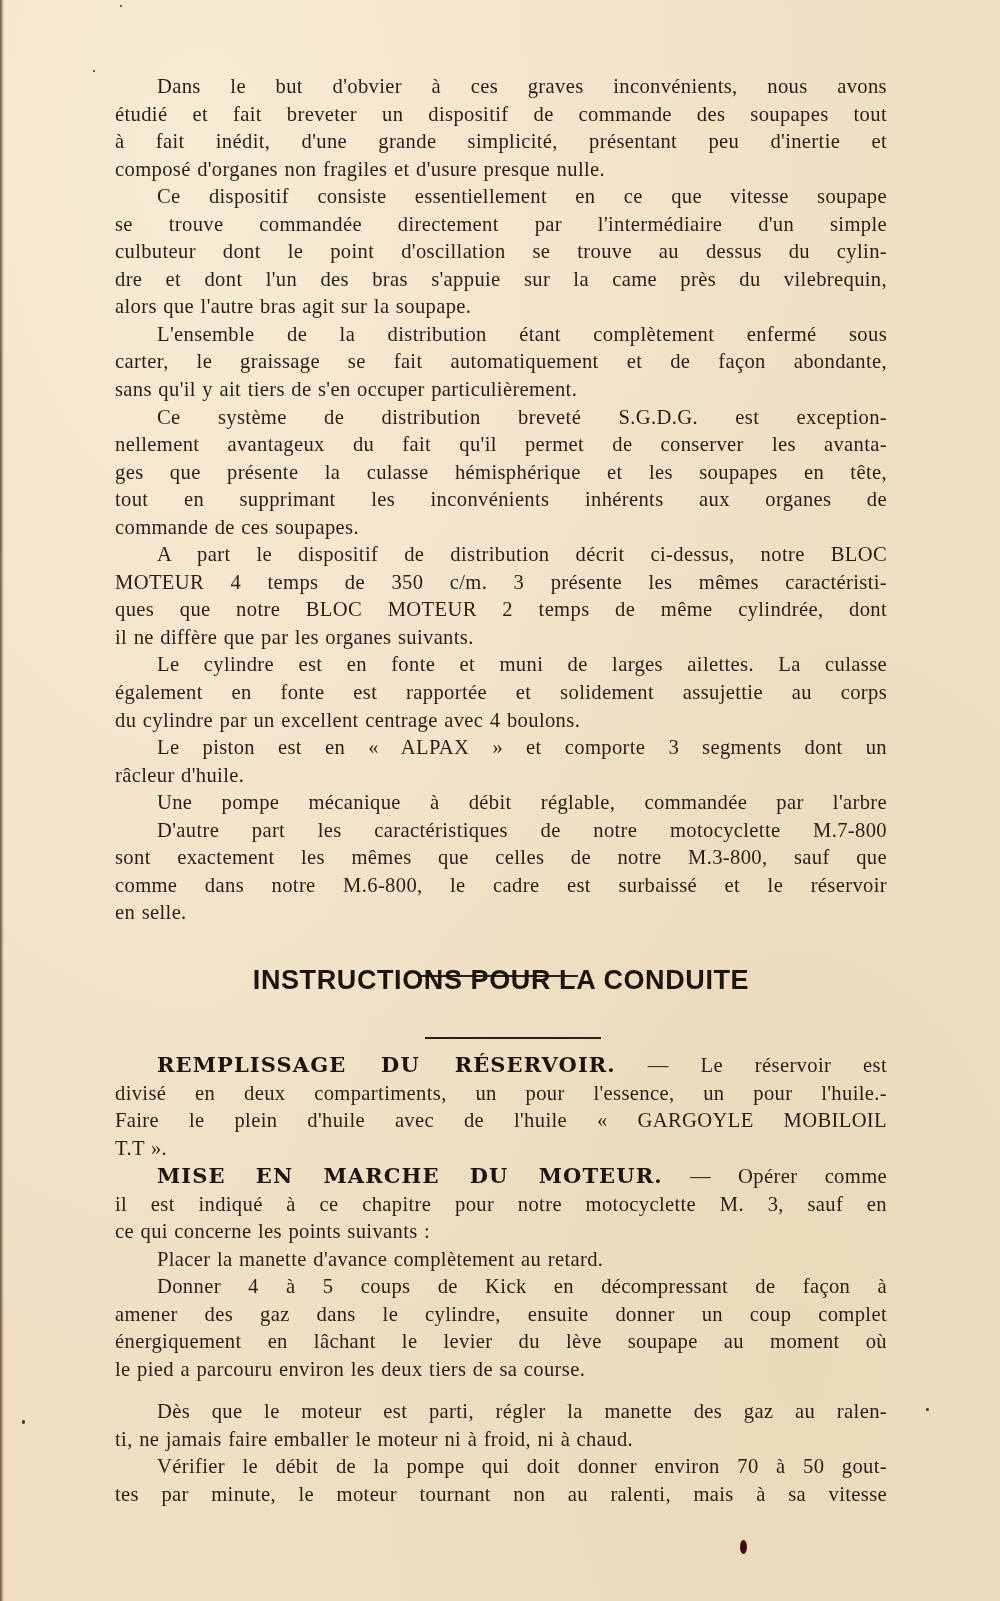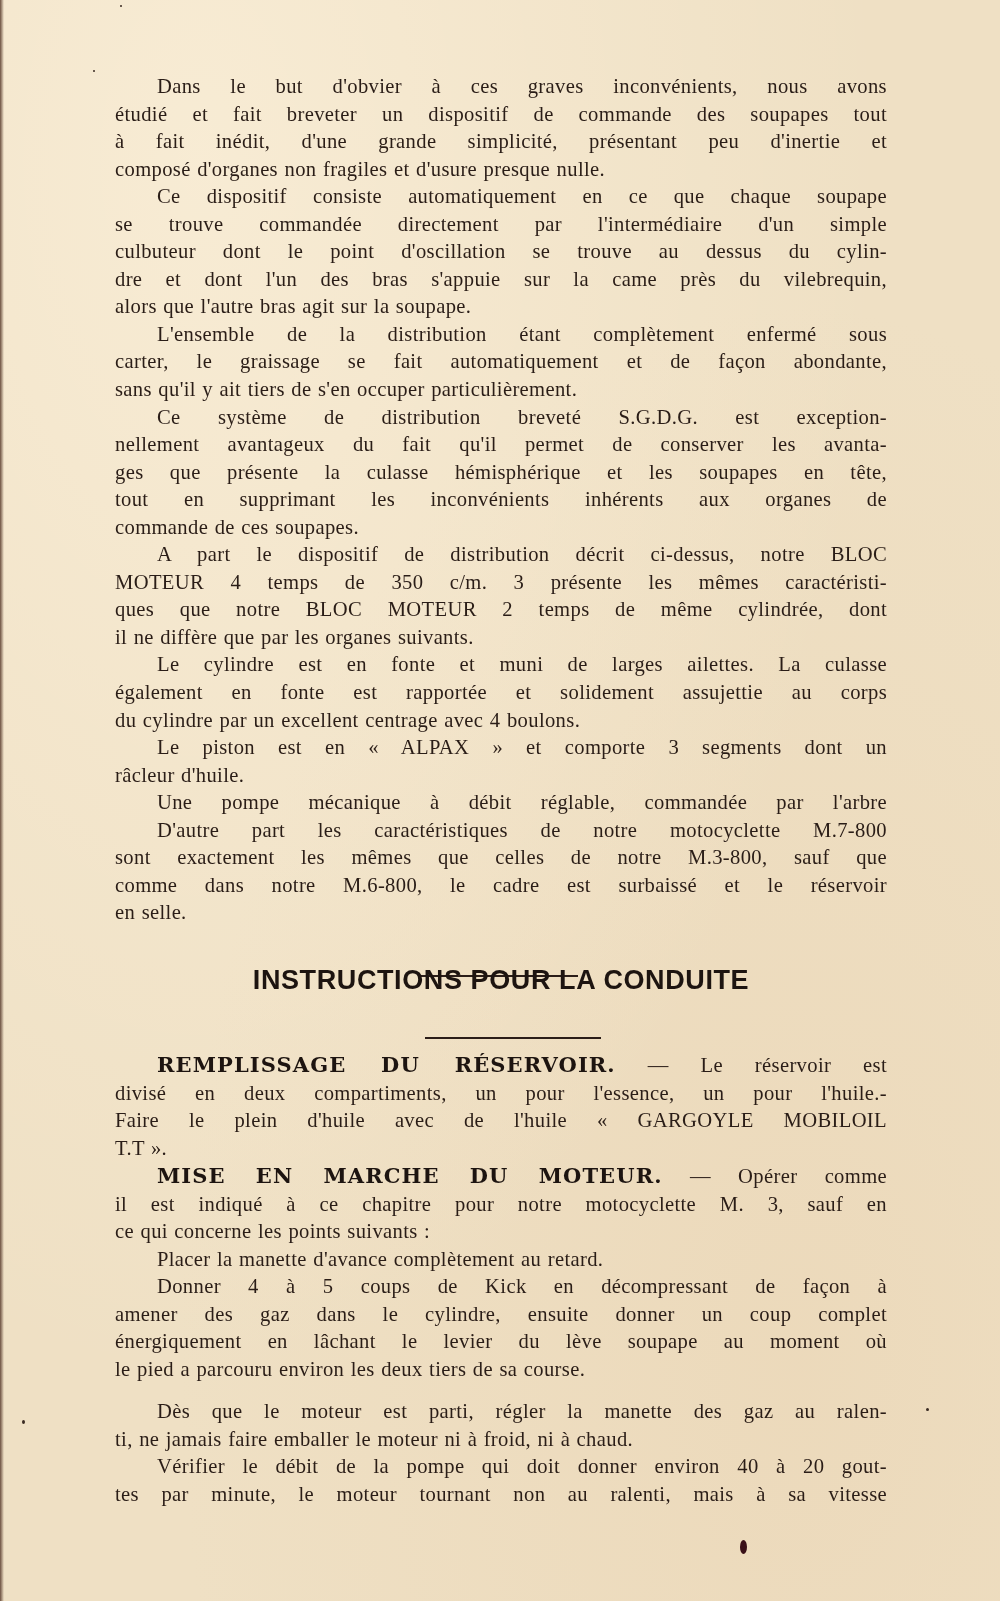--- a/index.html
+++ b/index.html
@@ -50,21 +50,21 @@
 <div class="page">
 
   <div>
     <p class="para">
       <span class="line first">Dans le but d'obvier à ces graves inconvénients, nous avons</span>
       <span class="line">étudié et fait breveter un dispositif de commande des soupapes tout</span>
       <span class="line">à fait inédit, d'une grande simplicité, présentant peu d'inertie et</span>
       <span class="line last">composé d'organes non fragiles et d'usure presque nulle.</span>
     </p>
     <p class="para">
-      <span class="line first">Ce dispositif consiste automatiquement en ce que chaque soupape</span>
+      <span class="line first">Ce dispositif consiste essentiellement en ce que vitesse soupape</span>
       <span class="line">se trouve commandée directement par l'intermédiaire d'un simple</span>
       <span class="line">culbuteur dont le point d'oscillation se trouve au dessus du cylin-</span>
       <span class="line">dre et dont l'un des bras s'appuie sur la came près du vilebrequin,</span>
       <span class="line last">alors que l'autre bras agit sur la soupape.</span>
     </p>
     <p class="para">
       <span class="line first">L'ensemble de la distribution étant complètement enfermé sous</span>
       <span class="line">carter, le graissage se fait automatiquement et de façon abondante,</span>
       <span class="line last">sans qu'il y ait tiers de s'en occuper particulièrement.</span>
     </p>
@@ -127,21 +127,21 @@
       <span class="line last">le pied a parcouru environ les deux tiers de sa course.</span>
     </p>
   </div>
 
   <div class="section3">
     <p class="para">
       <span class="line first">Dès que le moteur est parti, régler la manette des gaz au ralen-</span>
       <span class="line last">ti, ne jamais faire emballer le moteur ni à froid, ni à chaud.</span>
     </p>
     <p class="para">
-      <span class="line first">Vérifier le débit de la pompe qui doit donner environ 40 à 20 gout-</span>
+      <span class="line first">Vérifier le débit de la pompe qui doit donner environ 70 à 50 gout-</span>
       <span class="line">tes par minute, le moteur tournant non au ralenti, mais à sa vitesse</span>
     </p>
   </div>
 </div>
 
 <div class="speck" style="left:740px; top:1540px; width:7px; height:14px; background:#3a1018;"></div>
 <div class="speck" style="left:120px; top:5px; width:2px; height:2px;"></div>
 <div class="speck" style="left:93px; top:70px; width:2px; height:2px;"></div>
 <div class="speck" style="left:22px; top:1420px; width:3px; height:4px;"></div>
 <div class="speck" style="left:926px; top:1408px; width:3px; height:3px;"></div>

